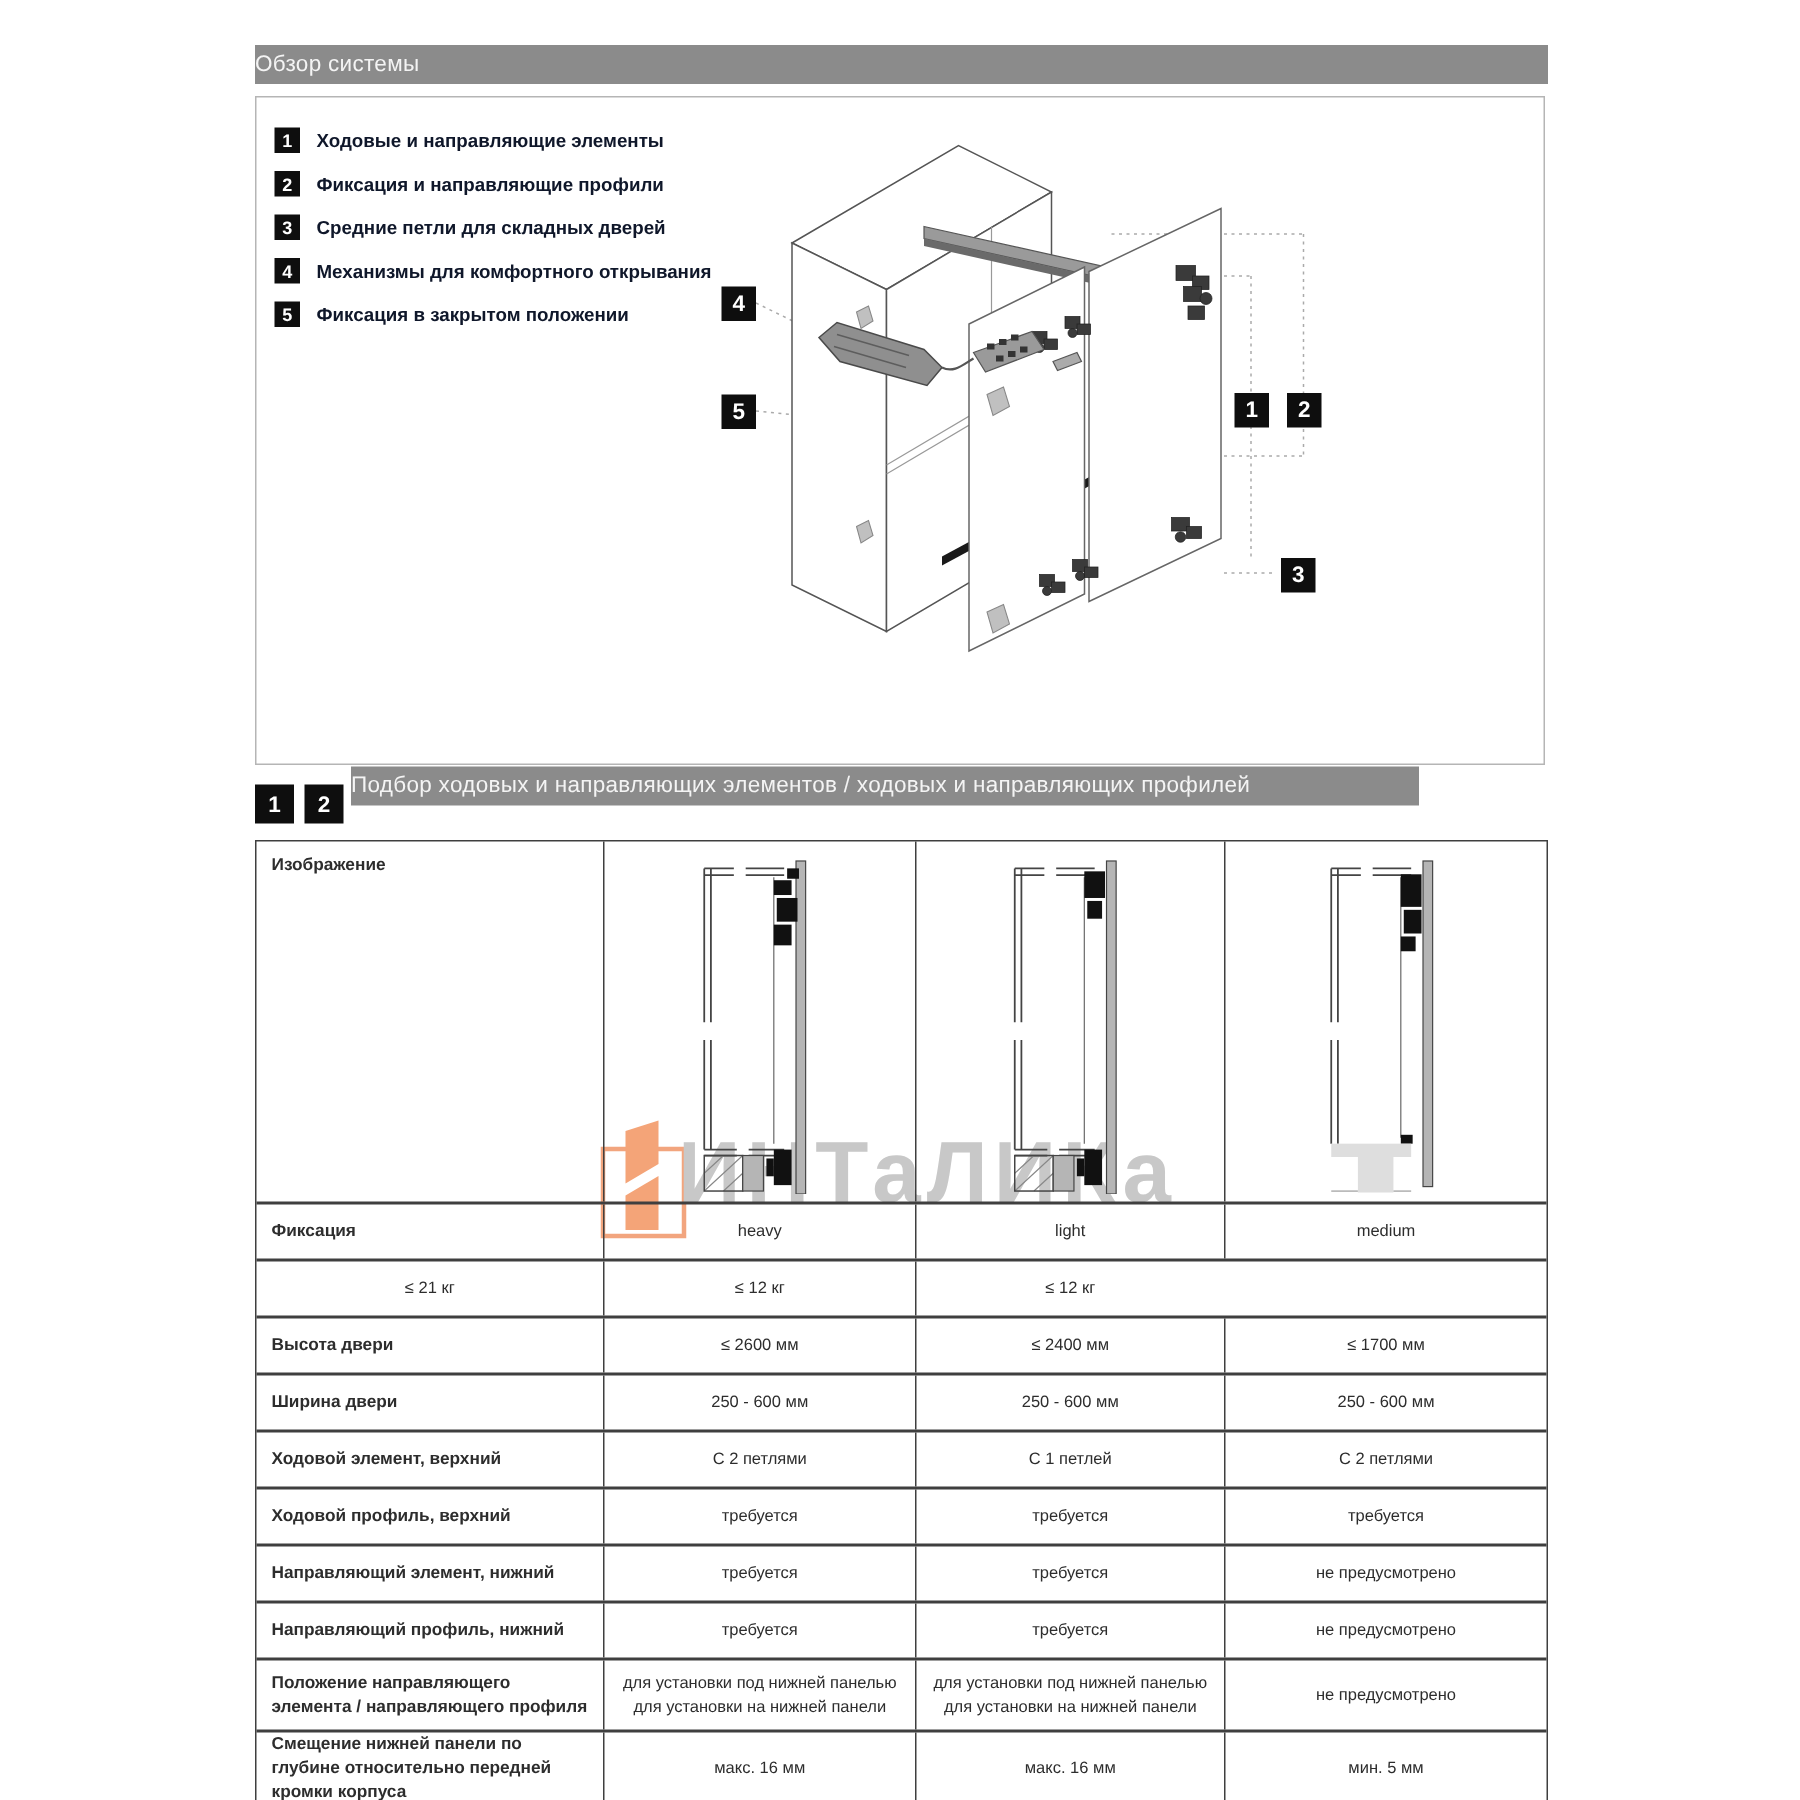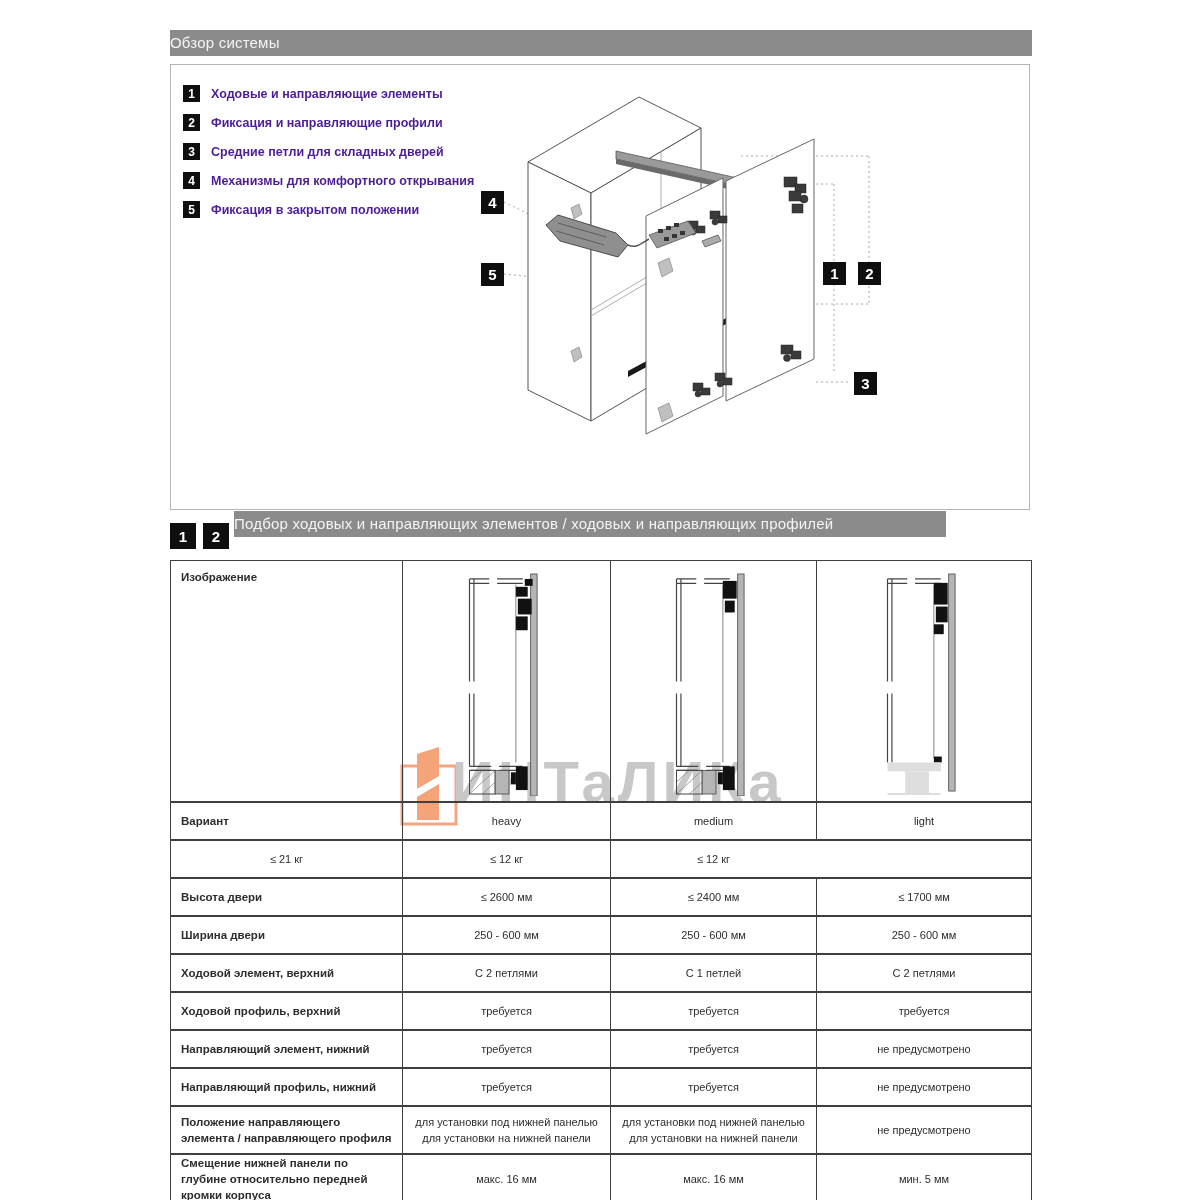--- a/index.html
+++ b/index.html
@@ -17,21 +17,21 @@
   .badge1{left:170px;top:523px;}
   .badge2{left:203px;top:523px;}
 
   
   .frame{position:absolute;left:170px;top:64px;width:860px;height:446px;
          border:1px solid #b5b5b5;box-sizing:border-box;background:#fff;}
   .legend{position:absolute;left:12px;top:20px;}
   .legend-item{display:flex;align-items:center;height:17px;margin-bottom:12px;}
   .nsq{width:17px;height:17px;background:#0e0e0e;color:#fff;font-weight:bold;font-size:12px;
        display:flex;align-items:center;justify-content:center;margin-right:11px;flex:0 0 17px;}
-  .legend-label{font-size:12.5px;font-weight:bold;color:#4c1d95;white-space:nowrap;}
+  .legend-label{font-size:12.5px;font-weight:bold;color:#0f172a;white-space:nowrap;}
   .tag{position:absolute;width:23px;height:23px;background:#0e0e0e;color:#fff;font-weight:bold;
        font-size:15px;display:flex;align-items:center;justify-content:center;z-index:4;}
   .cab-svg{position:absolute;left:295px;top:8px;}
 
   
   .wm-text{position:absolute;left:452px;top:748px;font-size:58px;font-weight:bold;
            color:#c8c8c8;letter-spacing:4px;z-index:2;white-space:nowrap;}
   .wm-logo{position:absolute;left:396px;top:744px;z-index:2;}
 
   
@@ -269,29 +269,29 @@
           <g fill="#dedede">
             <rect x="10" y="192" width="54" height="9"></rect>
             <rect x="28" y="201" width="24" height="24"></rect>
           </g>
           <path d="M10,224 L28,224 M52,224 L64,224" stroke="#bbb" stroke-width="1.2" fill="none"></path>
         </svg>
       </div>
     </div>
 
   <div class="trow">
-        <div class="cell label">Вариант</div>
+        <div class="cell label">Фиксация</div>
         <div class="cell val">
           <div>heavy</div>
         </div>
         <div class="cell val">
+          <div>light</div>
+        </div>
+        <div class="cell val">
           <div>medium</div>
-        </div>
-        <div class="cell val">
-          <div>light</div>
         </div>
       </div>
       <div class="trow">
         <div class="cell val">
           <div>≤ 21 кг</div>
         </div>
         <div class="cell val">
           <div>≤ 12 кг</div>
         </div>
         <div class="cell val">

